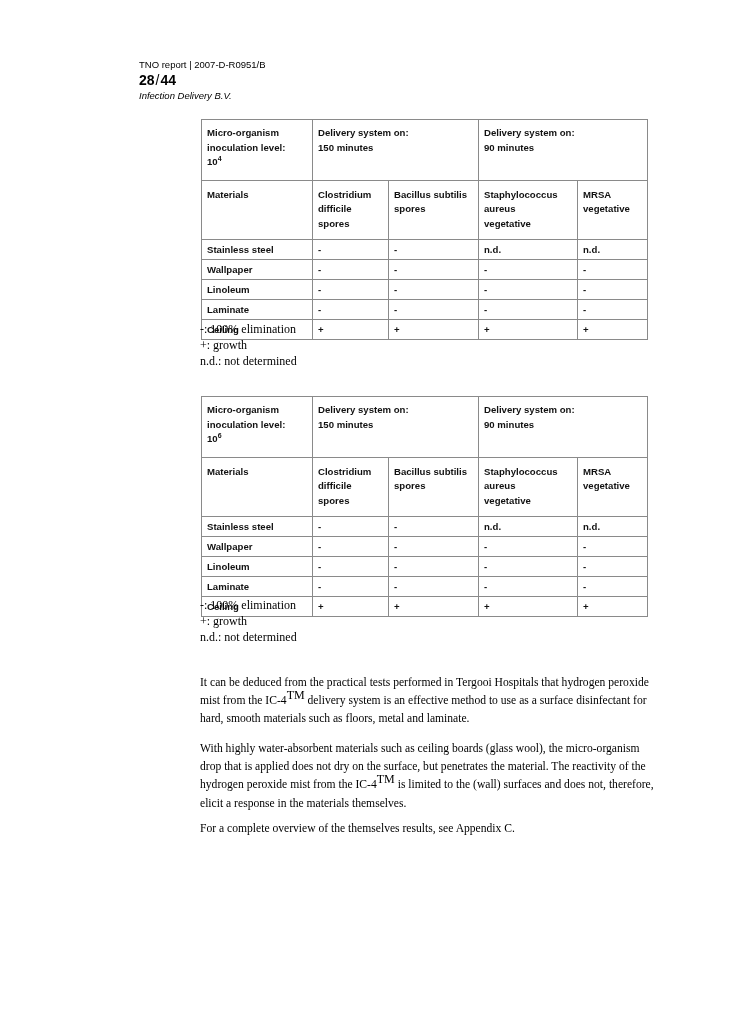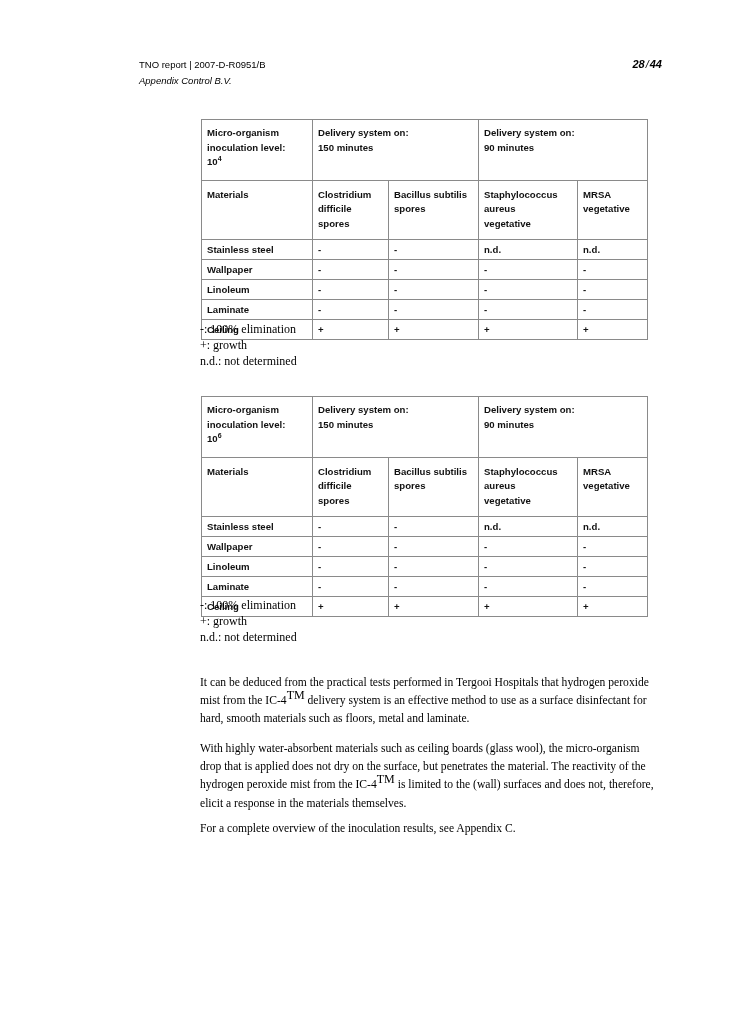--- a/index.html
+++ b/index.html
@@ -31,27 +31,28 @@
     width: 523px;
     font-family: "Liberation Sans", sans-serif;
     font-size: 9.5px;
     line-height: 15.5px;
     color: #000;
   }
   .doc-header .hdr-row {
     display: flex;
     justify-content: space-between;
     align-items: baseline;
+    flex-direction: column;
   }
   .doc-header .hdr-left { white-space: nowrap; }
   .doc-header .hdr-sub {
     font-style: italic;
     white-space: nowrap;
   }
-  .pageno { font-size: 11px; white-space: nowrap; font-style: italic; }
+  .pageno { font-size: 14px; white-space: nowrap; }
   .pageno b { font-weight: bold; }
   .pageno .sep { font-weight: normal; padding: 0 1px; }
 
   
   .tbl-wrap {
     position: absolute;
     left: 201px;
     width: 446px;
     font-weight: bold;
   }
@@ -129,21 +130,21 @@
 
 <div class="page">
 
   <div class="doc-header">
     <div class="hdr-row">
       <div class="hdr-left">TNO report | 2007-D-R0951/B</div>
       <div class="pageno">
         <b>28</b><span class="sep">/</span><b>44</b>
       </div>
     </div>
-    <div class="hdr-sub">Appendix Control B.V.</div>
+    <div class="hdr-sub">Infection Delivery B.V.</div>
   </div>
 
   <div class="tbl-wrap" style="top:119px;">
     <table class="res">
       <colgroup>
         <col class="c0">
           <col class="c1">
           <col class="c2">
           <col class="c3">
           <col class="c4">
@@ -457,16 +458,16 @@
 
   <div class="para" style="top:674px;">
     <span>It can be deduced from the practical tests performed in Tergooi Hospitals that hydrogen peroxide mist from the IC-4</span><sup class="tm">TM</sup><span> delivery system is an effective method to use as a surface disinfectant for hard, smooth materials such as floors, metal and laminate.</span>
   </div>
 
   <div class="para" style="top:740px;">
     <span>With highly water-absorbent materials such as ceiling boards (glass wool), the micro-organism drop that is applied does not dry on the surface, but penetrates the material. The reactivity of the hydrogen peroxide mist from the IC-4</span><sup class="tm">TM</sup><span> is limited to the (wall) surfaces and does not, therefore, elicit a response in the materials themselves.</span>
   </div>
 
   <div class="para" style="top:820px;">
-    <span>For a complete overview of the inoculation results, see Appendix C.</span>
+    <span>For a complete overview of the themselves results, see Appendix C.</span>
   </div>
 
 </div>
 
 </body></html>

